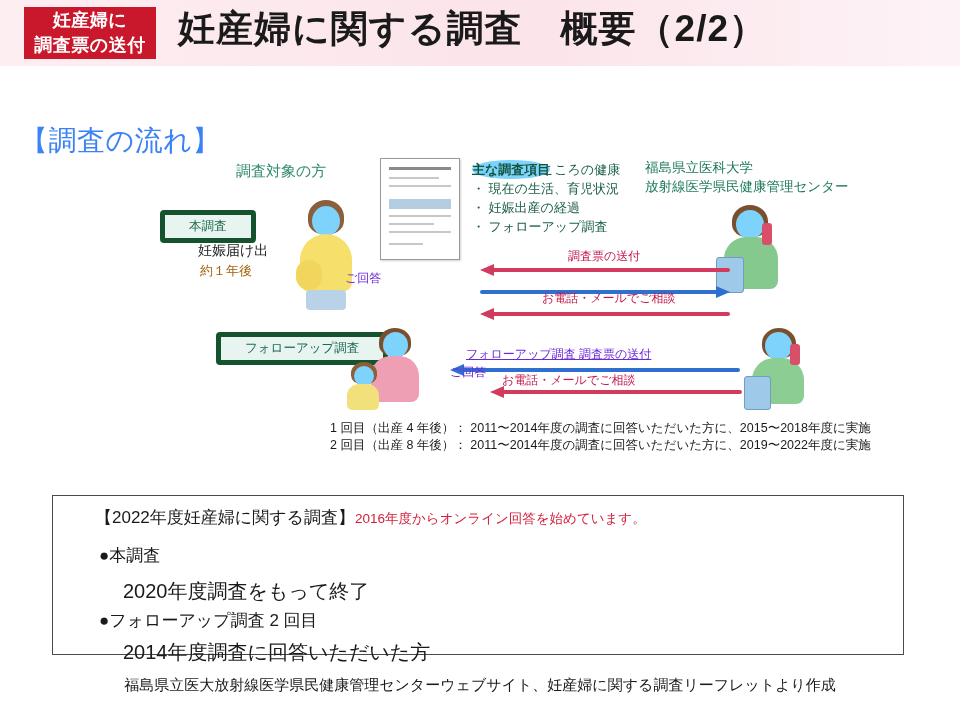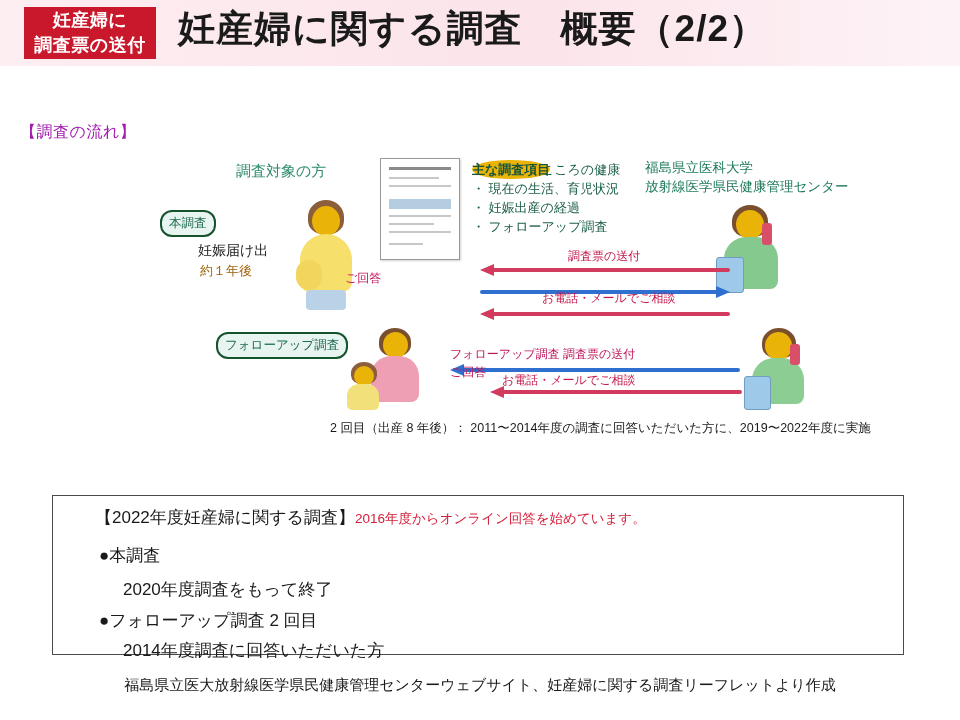--- a/index.html
+++ b/index.html
@@ -46,22 +46,22 @@
     font-weight: bold;
     color: #1a1a1a;
     letter-spacing: 1px;
     white-space: nowrap;
   }
 
   
   .section-label {
     position: absolute;
     left: 20px; top: 122px;
-    font-size: 16px;
-    color: #a21caf;
+    font-size: 28px;
+    color: #3b82f6;
     letter-spacing: 0.5px;
   }
 
   
   .diagram {
     position: absolute;
     left: 150px; top: 150px;
     width: 790px; height: 260px;
   }
 
@@ -69,25 +69,25 @@
     position: absolute;
     white-space: nowrap;
     font-size: 13px;
   }
   .lbl-green {
     color: #2e8b6b;
     font-size: 15px;
   }
   .lbl-teal-box {
     background: #e8f4ef;
-    border: 2px solid #14532d;
+    border: 5px solid #14532d;
     color: #1f6b52;
     font-size: 12.5px;
-    padding: 3px 7px;
-    border-radius: 12px;
+    padding: 3px 24px;
+    border-radius: 4px;
   }
   .lbl-univ {
     color: #1f7a5c;
     font-size: 13.5px;
     text-align: left;
     line-height: 19px;
   }
   .lbl-items {
     color: #1a5e46;
     font-size: 13px;
@@ -96,21 +96,21 @@
   }
   .lbl-items .head { font-weight: bold; color:#14543d; }
 
   
   .arrow-label {
     position: absolute;
     font-size: 12px;
     white-space: nowrap;
   }
   .arrow-label.red { color: #c2184a; }
-  .arrow-label.gray { color: #be185d; }
+  .arrow-label.gray { color: #6d28d9; }
 
   
   .arrow {
     position: absolute;
     height: 0;
   }
   .arrow .line {
     position: absolute;
     left: 0; top: 0;
     height: 4px;
@@ -129,21 +129,21 @@
     width: 0; height: 0;
     border-top: 6px solid transparent;
     border-bottom: 6px solid transparent;
   }
 
   
   .person { position: absolute; }
   .head {
     position: absolute;
     border-radius: 50%;
-    background: #eab308;
+    background: #7dd3fc;
   }
   .hair {
     position: absolute;
     border-radius: 50% 50% 40% 40%;
     background: #6e4b33;
   }
   .body-sh {
     position: absolute;
     border-radius: 14px 14px 6px 6px;
   }
@@ -198,21 +198,21 @@
     font-size: 13.5px;
   }
   .bullet-line {
     position: absolute;
     font-size: 17px;
     color: #1a1a1a;
     white-space: nowrap;
   }
   .sub-line {
     position: absolute;
-    font-size: 17px;
+    font-size: 20px;
     color: #1a1a1a;
     white-space: nowrap;
   }
 
   
   .source-note {
     position: absolute;
     left: 0; top: 676px;
     width: 960px;
     text-align: center;
@@ -312,36 +312,37 @@
   </div>
 
   <div class="person" style="left:590px; top:178px; width:90px; height:90px;">
     <div class="hair" style="left:22px; top:0px; width:34px; height:30px; background:#7a4f2e;"></div>
     <div class="head" style="left:25px; top:4px; width:27px; height:28px;"></div>
     <div class="body-sh" style="left:12px; top:30px; width:52px; height:46px; background:#8bcd92; border-radius:22px 22px 8px 8px;"></div>
     <div style="position:absolute; left:50px; top:16px; width:10px; height:21px; background:#d94f6a; border-radius:3px;"></div>
     <div style="position:absolute; left:4px; top:48px; width:25px; height:32px; background:#9ec9e8; border:1px solid #6f9ec2; border-radius:3px;"></div>
   </div>
 
-  <div class="arrow-label gray" style="left:300px; top:196px;">フォローアップ調査 調査票の送付</div>
+  <div class="arrow-label gray" style="left:316px; top:196px;text-decoration:underline;">フォローアップ調査 調査票の送付</div>
   <div class="arrow" style="left:300px; top:218px; width:292px;">
     <div class="line" style="width:278px; left:12px; background:#2f6fd0;"></div>
     <div class="head-l" style="left:0; border-right:14px solid #2f6fd0;"></div>
   </div>
 
   <div class="arrow-label gray" style="left:300px; top:214px;">ご回答</div>
 
   <div class="arrow" style="left:340px; top:240px; width:252px;">
     <div class="line" style="width:240px; left:12px; background:#d23b5e;"></div>
     <div class="head-l" style="left:0; border-right:14px solid #d23b5e;"></div>
   </div>
   <div class="arrow-label red" style="left:352px; top:222px;">お電話・メールでご相談</div>
 </div>
 
 <div class="footnotes">
+  <div>1 回目（出産 4 年後）： 2011〜2014年度の調査に回答いただいた方に、2015〜2018年度に実施</div>
   <div>2 回目（出産 8 年後）： 2011〜2014年度の調査に回答いただいた方に、2019〜2022年度に実施</div>
 </div>
 
 <div class="info-box">
   <div class="info-title">
     <span>【2022年度妊産婦に関する調査】</span><span class="note">2016年度からオンライン回答を始めています。</span>
   </div>
   <div class="bullet-line" style="left:46px; top:48px;">●本調査</div>
   <div class="sub-line" style="left:70px; top:82px;">2020年度調査をもって終了</div>
   <div class="bullet-line" style="left:46px; top:113px;">●フォローアップ調査  2 回目</div>

